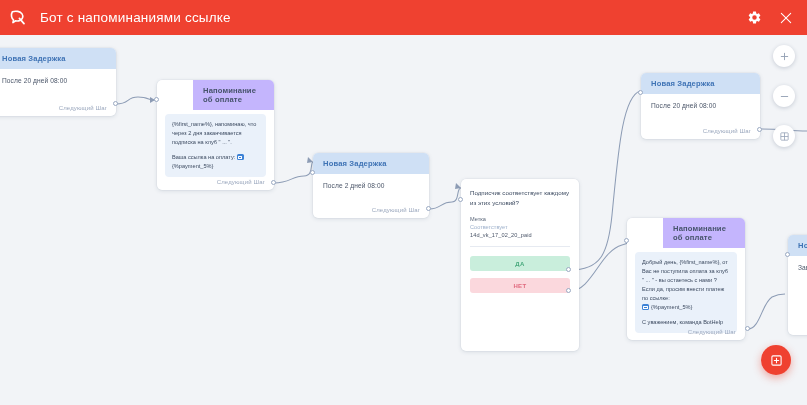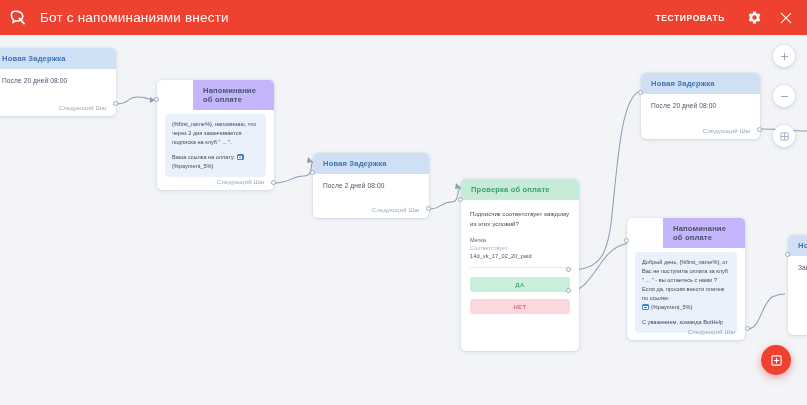--- a/index.html
+++ b/index.html
@@ -117,23 +117,22 @@
 
 <div class="app">
 
   <div class="header">
     <div class="logo">
       <svg width="20" height="20" viewBox="0 0 24 24" aria-hidden="true">
         <path d="M4 4.5c4.2-1.4 9.4-.6 11.6 2.6 2.1 3.1.6 6.6-2.6 7.9-1.6.7-3.3.7-4.9.3l-3.4 2.2.7-3.2C3 12.7 2 8 4 4.5z" fill="none" stroke="#ffffff" stroke-width="1.9" stroke-linejoin="round" stroke-linecap="round"></path>
         <path d="M12.5 12.5l5.5 6.2" stroke="#ffffff" stroke-width="2.1" stroke-linecap="round"></path>
       </svg>
     </div>
-    <div class="app-title">Бот с напоминаниями внести</div>
+    <div class="app-title">Бот с напоминаниями ссылке</div>
     <div class="header-spacer"></div>
-    <div class="btn-test">ТЕСТИРОВАТЬ</div>
     <div class="hdr-icon">
       <svg width="15" height="15" viewBox="0 0 24 24" aria-hidden="true">
         <path fill="#ffffff" d="M19.1 12.9c.04-.3.06-.6.06-.9s-.02-.6-.06-.9l2.03-1.58a.48.48 0 0 0 .12-.61l-1.92-3.32a.48.48 0 0 0-.58-.21l-2.39.96a7.03 7.03 0 0 0-1.56-.9l-.36-2.54a.47.47 0 0 0-.47-.4h-3.84a.47.47 0 0 0-.47.4l-.36 2.54c-.56.23-1.08.54-1.56.9l-2.39-.96a.47.47 0 0 0-.58.21L2.85 8.91c-.12.21-.07.47.12.61L5 11.1c-.04.3-.06.6-.06.9s.02.6.06.9l-2.03 1.58a.48.48 0 0 0-.12.61l1.92 3.32c.12.21.37.29.58.21l2.39-.96c.48.36 1 .67 1.56.9l.36 2.54c.04.23.23.4.47.4h3.84c.24 0 .43-.17.47-.4l.36-2.54c.56-.23 1.08-.54 1.56-.9l2.39.96c.21.08.46 0 .58-.21l1.92-3.32a.48.48 0 0 0-.12-.61l-2.03-1.58zM12 15.6A3.6 3.6 0 1 1 12 8.4a3.6 3.6 0 0 1 0 7.2z"></path>
       </svg>
     </div>
     <div class="hdr-icon">
       <svg width="14" height="14" viewBox="0 0 24 24" aria-hidden="true">
         <path d="M4 4 L20 20 M20 4 L4 20" stroke="#ffffff" stroke-width="1.8" stroke-linecap="round"></path>
       </svg>
     </div>
@@ -195,21 +194,20 @@
       <div class="node-head head-delay">Новая Задержка</div>
       <div class="node-body">
         <div class="delay-text">После 2 дней   08:00</div>
       </div>
       <div class="next-step">Следующий Шаг</div>
     </div>
     <div class="port" style="left:310px;top:135px;"></div>
     <div class="port" style="left:426px;top:171px;"></div>
 
     <div class="node" style="left:461px;top:144px;width:118px;height:172px;">
-      <div class="node-head head-cond">Проверка об оплате</div>
       <div class="node-body" style="padding:9px 9px 0 9px;">
         <div class="cond-q">Подписчик соответствует каждому из этих условий?</div>
         <div class="cond-lbl">Метка</div>
         <div class="cond-op">Соответствует</div>
         <div class="cond-val">14d_vk_17_02_20_paid</div>
         <div class="cond-rule"></div>
         <div class="ans ans-yes">ДА</div>
         <div class="ans ans-no">НЕТ</div>
       </div>
     </div>

